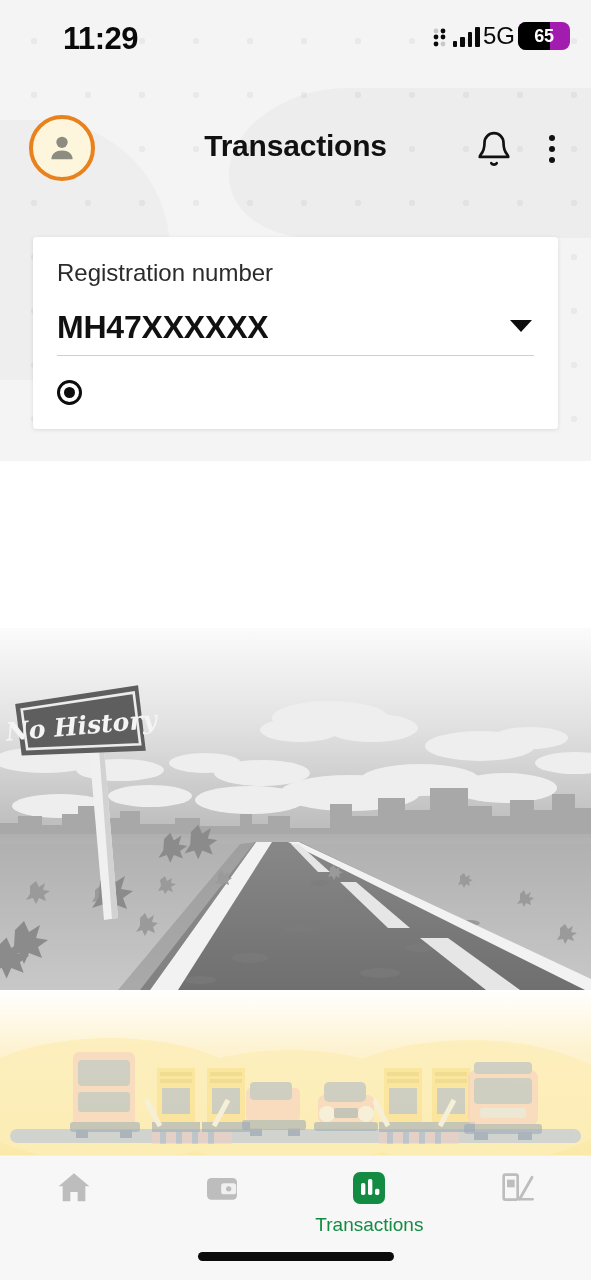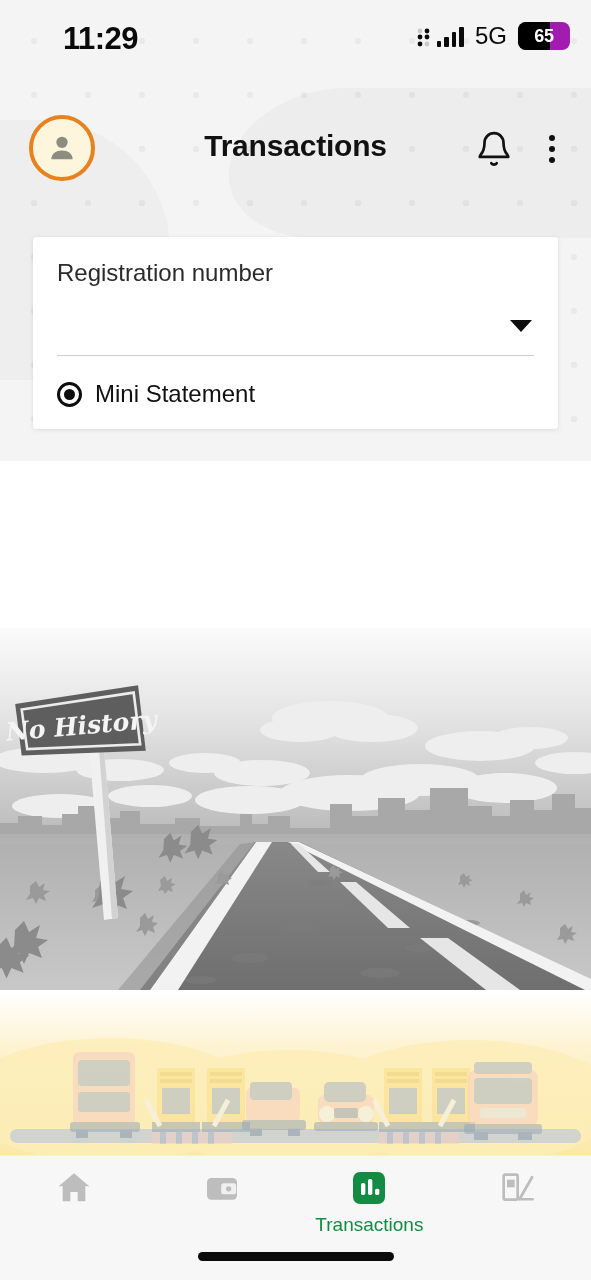--- a/index.html
+++ b/index.html
@@ -31,21 +31,21 @@
     background:rgba(0,0,0,0.022);
     border-radius:0 140px 140px 0;
   }
 
   
   .statusbar { position:absolute; top:0; left:0; width:591px; height:66px; }
   .sb-time {
     position:absolute; left:63px; top:21px;
     font-size:31px; font-weight:700; color:#0a0a0a; letter-spacing:-0.5px;
   }
-  .sb-right { position:absolute; right:26px; top:22px; display:flex; align-items:center; gap:11px; }
+  .sb-right { position:absolute; right:26px; top:22px; display:flex; align-items:center; gap:3px; }
   .signal { display:flex; align-items:flex-end; gap:3px; height:22px; }
   .signal i { display:block; width:4.5px; background:#0a0a0a; border-radius:1px; }
   .signal i:nth-child(1){height:6px;} .signal i:nth-child(2){height:10px;}
   .signal i:nth-child(3){height:15px;} .signal i:nth-child(4){height:20px;}
   .signal-dots { display:flex; align-items:flex-end; gap:3px; height:22px; position:relative; top:0px;}
   .net { font-size:24px; font-weight:500; color:#0a0a0a; letter-spacing:0px; }
   .battery {
     position:relative; width:52px; height:28px; border-radius:8px;
     background:#a21caf; overflow:hidden;
   }
@@ -178,29 +178,29 @@
     </div>
     <div class="kebab-btn">
       <span></span>
       <span></span>
       <span></span>
     </div>
   </div>
 
   <div class="card">
     <div class="card-label">Registration number</div>
+    <div class="select-value">MH47XXXXXX</div>
     <div class="select-caret"></div>
     <div class="select-underline"></div>
 
     <div class="radio-row">
       <div class="radio-item first">
         <div class="rb">
           <div class="dot"></div>
         </div>
-        <div class="radio-label">Mini Statement</div>
       </div>
     </div>
   </div>
 
   <div class="illus">
     <svg width="591" height="362" viewBox="0 0 591 362">
       <defs>
         <linearGradient id="sky" x1="0" y1="0" x2="0" y2="1">
           <stop offset="0%" stop-color="#fbfbfb"></stop>
           <stop offset="45%" stop-color="#e2e2e2"></stop>

